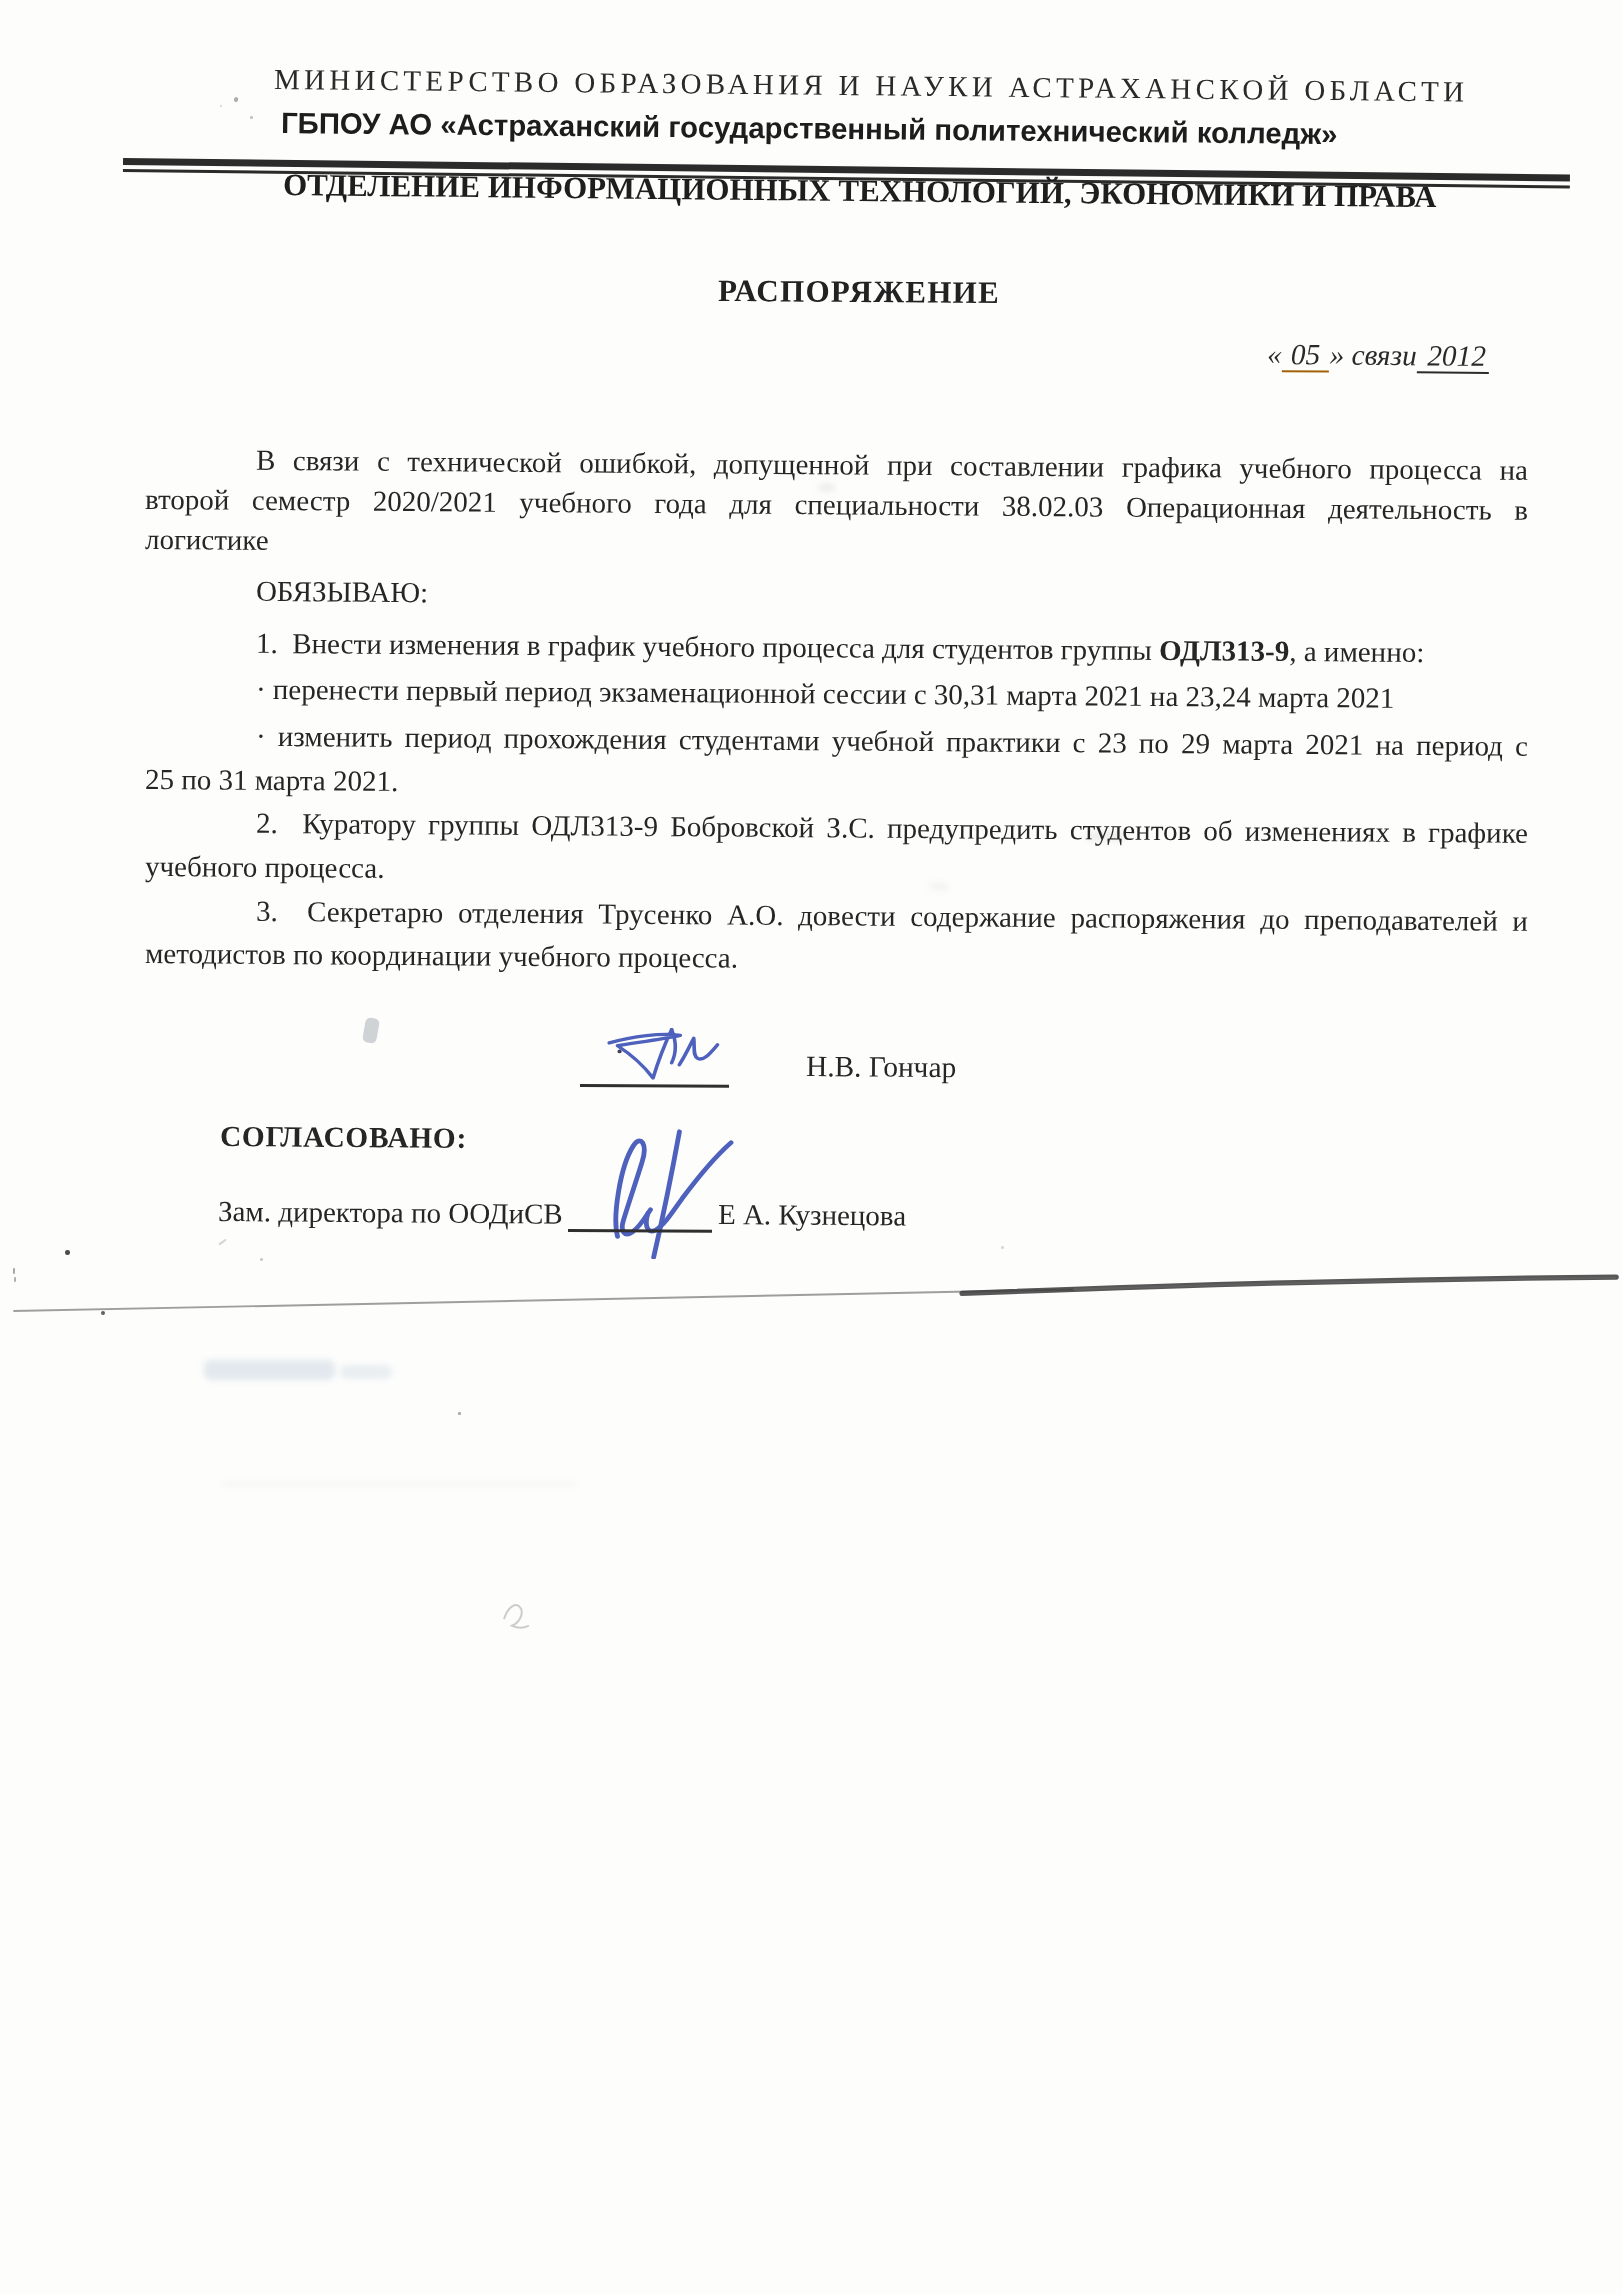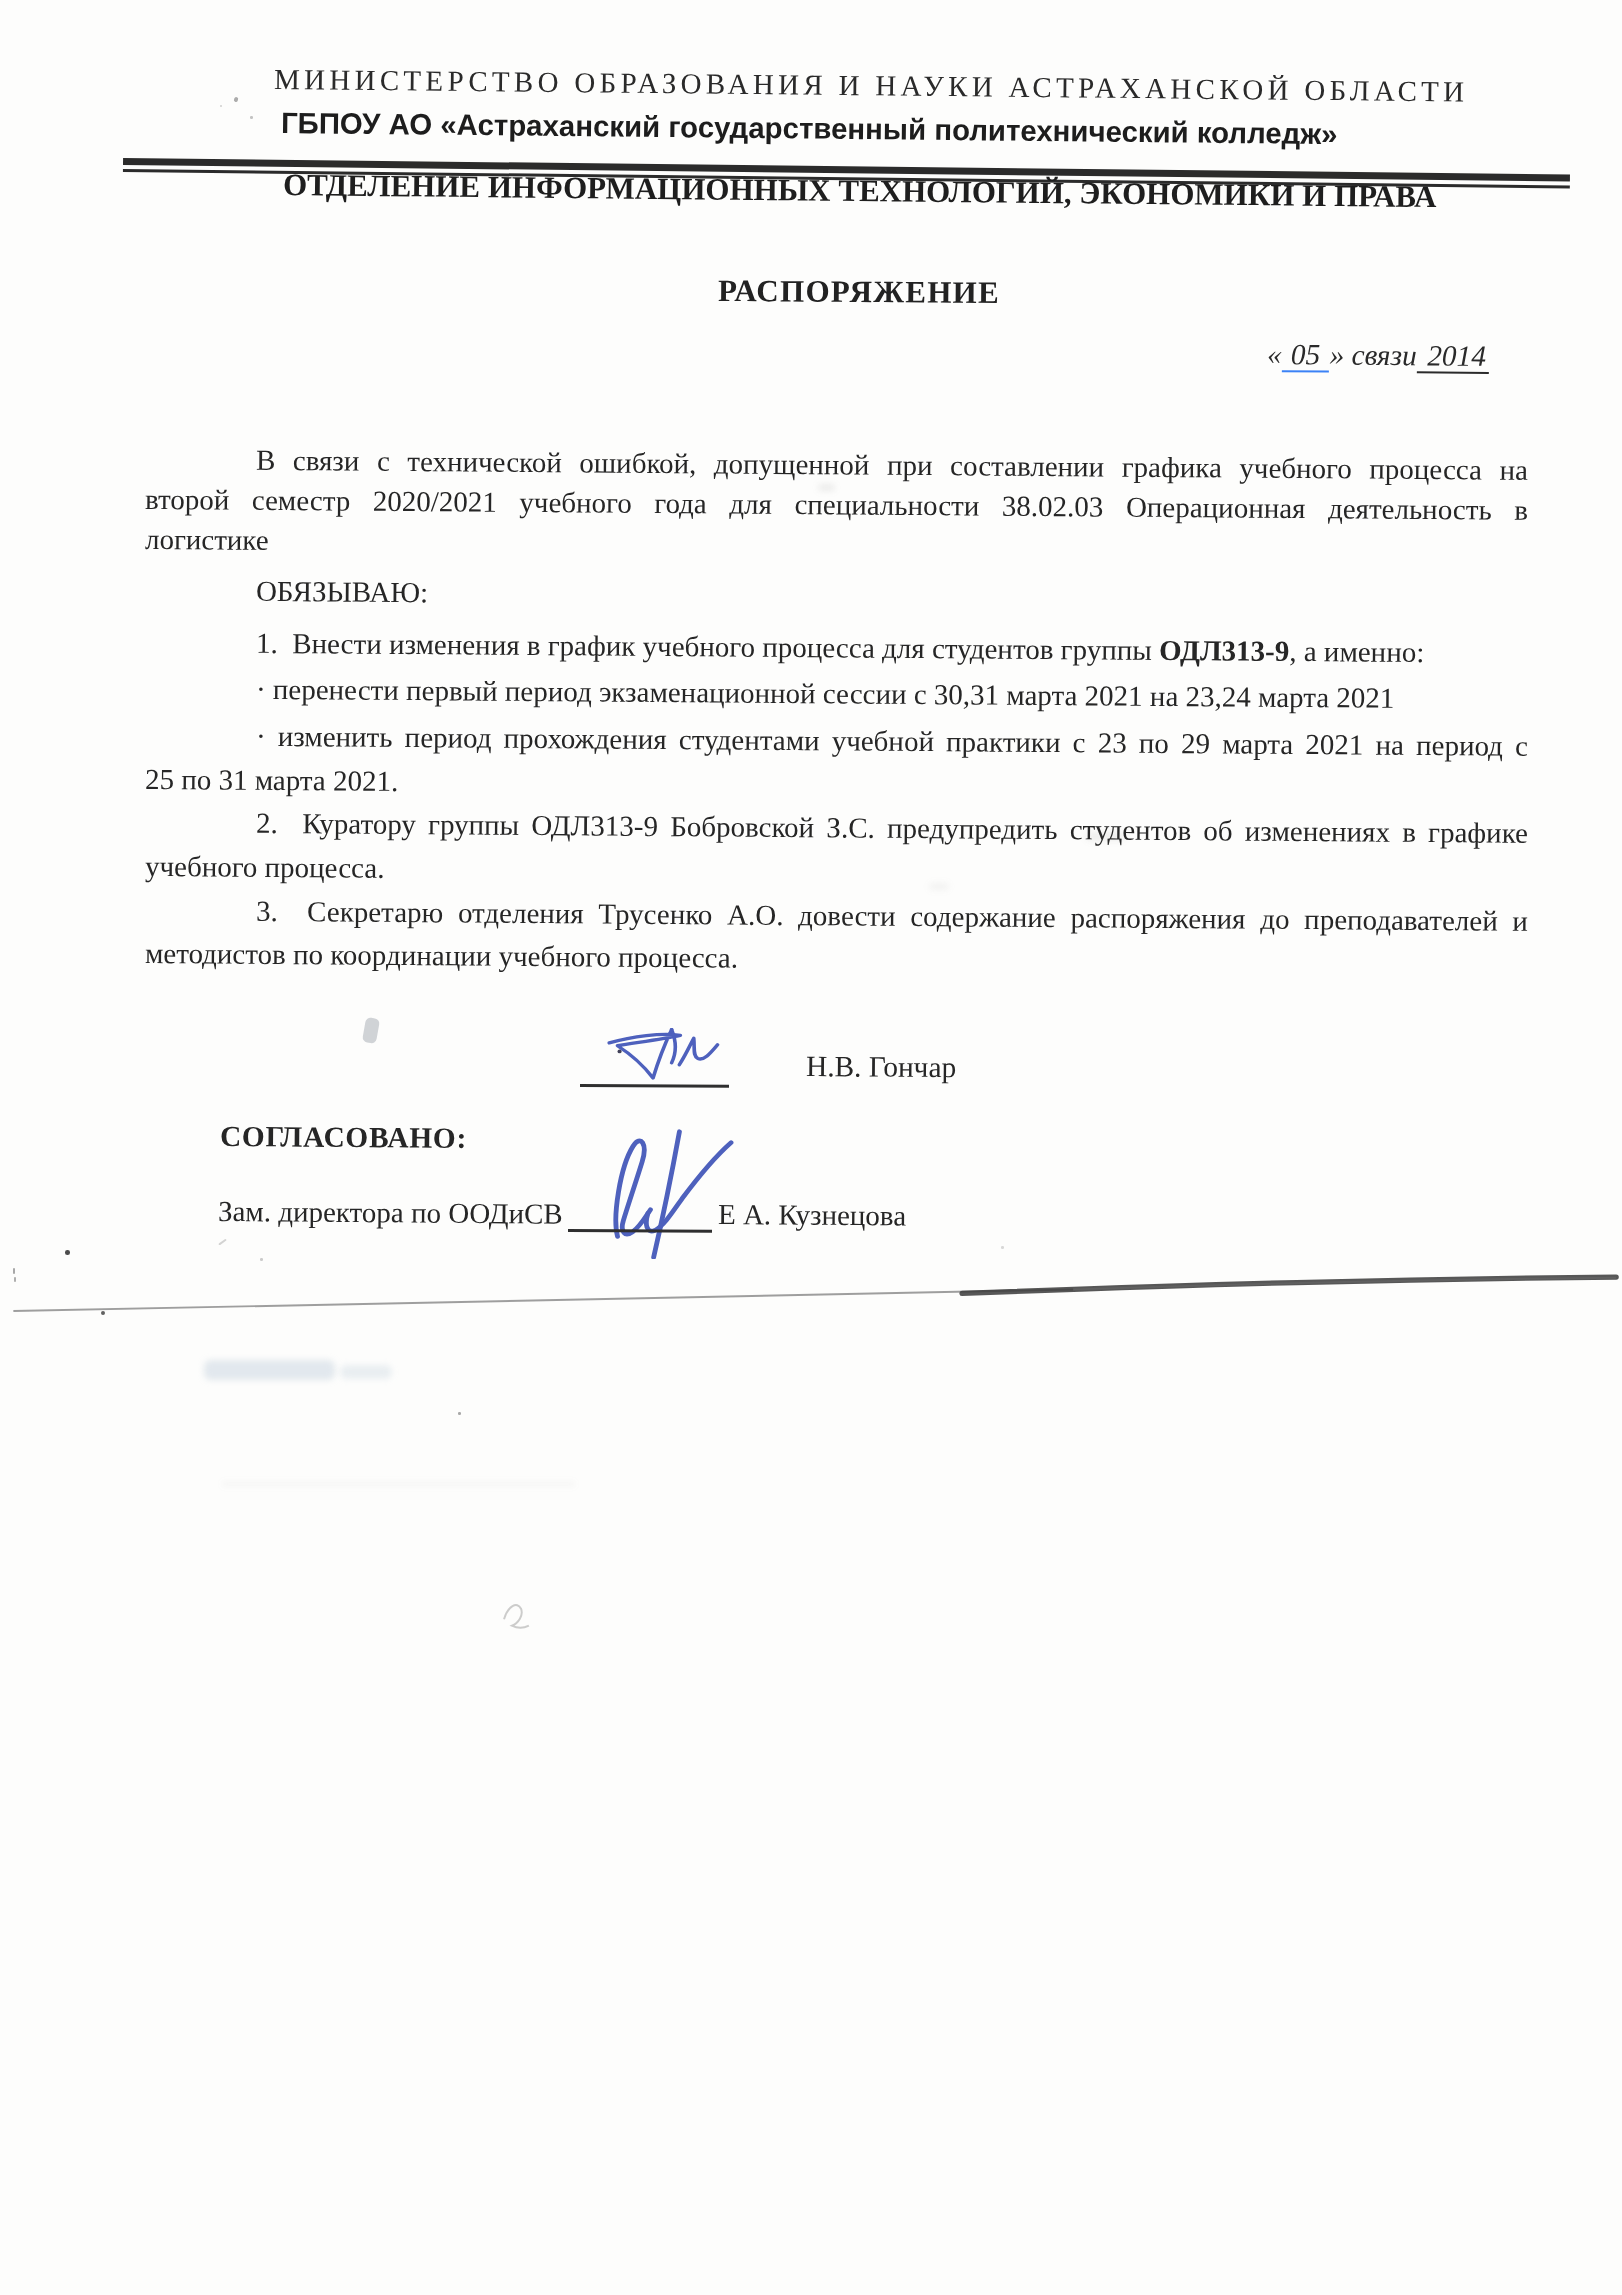--- a/index.html
+++ b/index.html
@@ -39,21 +39,21 @@
     font-weight:bold;font-size:31px;white-space:nowrap;color:#1e1e1e;
   }
   .doctitle{
     font-weight:bold;font-size:31px;letter-spacing:1.3px;white-space:nowrap;color:#222;
     transform:rotate(0.4deg);transform-origin:0 50%;
   }
   .docdate{
     font-style:italic;font-size:29.4px;white-space:nowrap;color:#2a2a2a;
     transform:rotate(0.5deg);transform-origin:0 50%;
   }
-  .docdate .u{border-bottom:2px solid #3b82f6;padding:0 9.2px;}
+  .docdate .u{border-bottom:2px solid #a16207;padding:0 9.2px;}
   .docdate .u2{border-bottom:2px solid #2b2b2b;padding-left:10.5px;padding-right:3.3px;}
 
   
   .line{
     left:145px;width:1383px;
     font-size:29px;line-height:34px;
     white-space:pre-wrap;
   }
   .j{text-align:justify;text-align-last:justify;text-justify:inter-word;}
   .ind{text-indent:111px;}
@@ -85,21 +85,21 @@
     <div class="bar1"></div>
     <div class="gap"></div>
     <div class="bar2"></div>
   </div>
 
   <div class="abs department skh" style="left:283px;top:167px;">ОТДЕЛЕНИЕ ИНФОРМАЦИОННЫХ ТЕХНОЛОГИЙ, ЭКОНОМИКИ И ПРАВА</div>
 
   <div class="abs doctitle" style="left:718px;top:273px;">РАСПОРЯЖЕНИЕ</div>
 
   <div class="abs docdate" style="left:1267px;top:338px;">
-    <span>«</span><span class="u">05</span><span>» связи</span><span class="u2">2014</span>
+    <span>«</span><span class="u">05</span><span>» связи</span><span class="u2">2012</span>
   </div>
 
   <div class="abs line j ind sk" style="top:442px;">В связи с технической ошибкой, допущенной при составлении графика учебного процесса на</div>
   <div class="abs line j sk" style="top:482px;">второй семестр 2020/2021 учебного года для специальности 38.02.03 Операционная деятельность в</div>
   <div class="abs line sk" style="top:522px;">логистике</div>
 
   <div class="abs line ind sk" style="top:573px;">ОБЯЗЫВАЮ:</div>
 
   <div class="abs line ind sk" style="top:625px;"><span>1.  Внести изменения в график учебного процесса для студентов группы </span><b>ОДЛ313-9</b><span>, а именно:</span></div>
 

